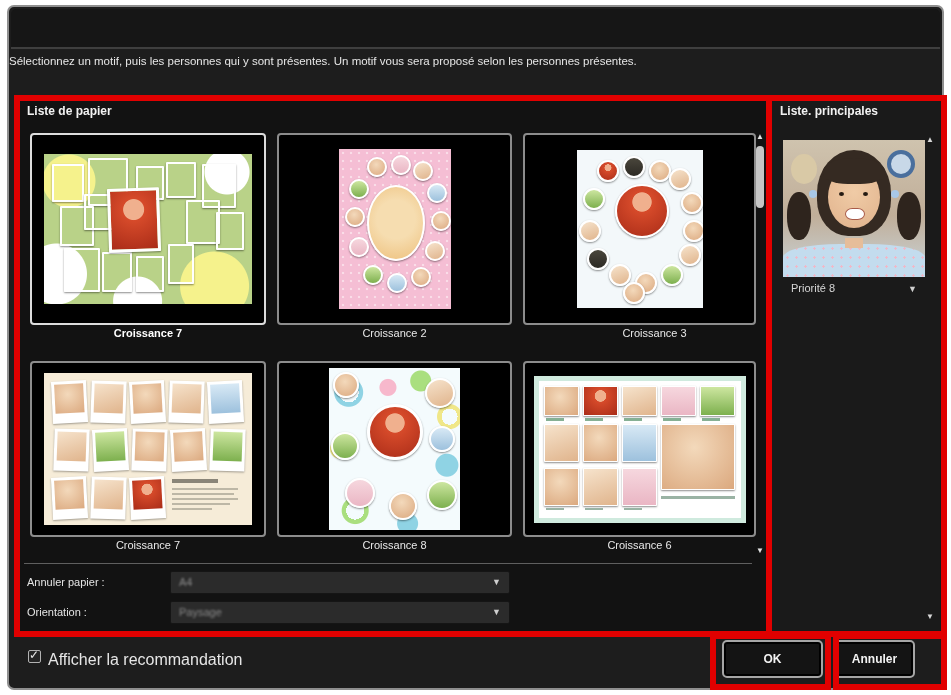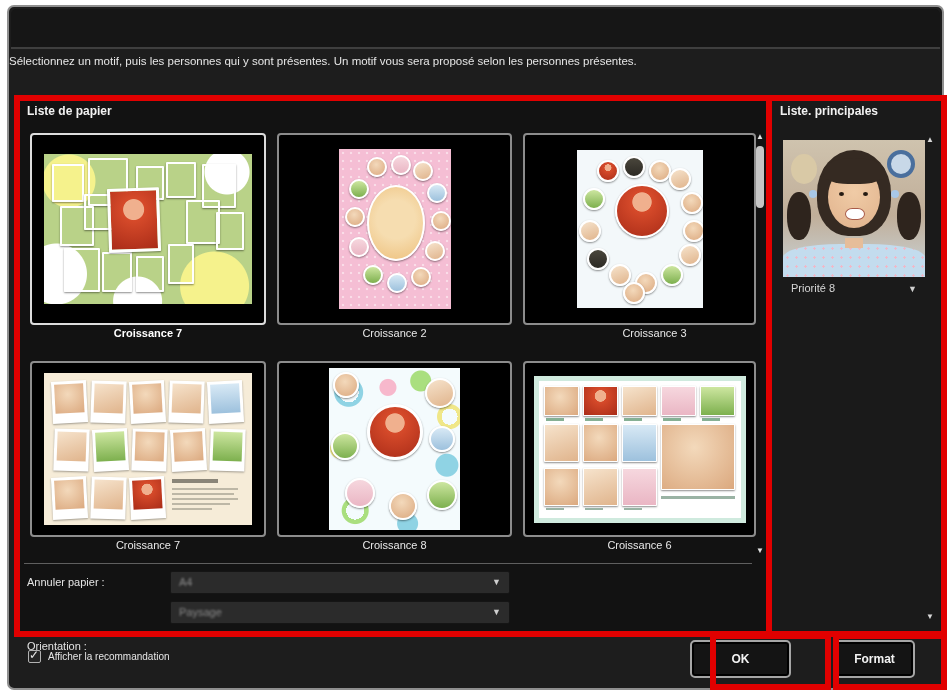--- a/index.html
+++ b/index.html
@@ -32,25 +32,25 @@
   .scroll-thumb{position:absolute;left:2px;top:13px;width:8px;height:62px;background:#c6c6c6;border-radius:4px;}
   .pp-arrow{position:absolute;left:924px;width:12px;text-align:center;font-size:8px;color:#d8d8d8;line-height:1;}
   .person{position:absolute;left:783px;top:140px;width:142px;height:162px;background:#0c0c0c;}
   .person-photo{position:absolute;left:0;top:0;right:0;height:137px;overflow:hidden;}
   .priority-bar{position:absolute;left:0;bottom:0;right:0;height:25px;background:rgba(28,28,28,.88);}
   .priority-bar .val{position:absolute;left:8px;top:5px;font-size:11px;color:#d6d6d6;}
   .priority-bar .dd-arrow{top:8px;}
   .footer-check{position:absolute;left:28px;top:650px;width:13px;height:13px;background:#242424;
                 border:1px solid #b2b2b2;border-radius:2px;box-sizing:border-box;}
   .footer-check .mark{position:absolute;left:0px;top:-3px;font-size:12px;color:#e6e6e6;}
-  .check-label{position:absolute;left:48px;top:651px;font-size:10px;color:#e6e6e6;}
+  .check-label{position:absolute;left:48px;top:651px;font-size:16px;color:#e6e6e6;}
   .btn{position:absolute;top:640px;height:38px;background:#141414;border:2px solid #a6a6a6;border-radius:5px;
        box-sizing:border-box;box-shadow:0 0 0 2px #000 inset;color:#f2f2f2;font-size:12px;font-weight:bold;
        display:flex;align-items:center;justify-content:center;font-family:"Liberation Sans",sans-serif;}
-  .btn-ok{left:690px;width:101px;}
+  .btn-ok{left:722px;width:101px;}
   .btn-cancel{left:834px;width:81px;}
   
   .hl{position:absolute;box-sizing:border-box;border:6px solid #e10000;pointer-events:none;}
   .hl-main{left:14px;top:95px;width:758px;height:542px;}
   .hl-people{left:772px;top:95px;width:175px;height:542px;border-left:none;}
   .hl-ok{left:710px;top:633px;width:121px;height:57px;}
   .hl-cancel{left:833px;top:633px;width:114px;height:57px;}
 </style>
 </head>
 <body>
@@ -227,21 +227,21 @@
   </div>
 
   <div class="sep"></div>
 
   <div class="opt-label" style="top:576px;">Annuler papier :</div>
   <div class="dropdown" style="top:571px;">
     <span class="val">A4</span>
     <span class="dd-arrow">▼</span>
   </div>
 
-  <div class="opt-label" style="top:640px;">Orientation :</div>
+  <div class="opt-label" style="top:606px;">Orientation :</div>
   <div class="dropdown" style="top:601px;">
     <span class="val">Paysage</span>
     <span class="dd-arrow">▼</span>
   </div>
 
   <div class="person">
     <div class="person-photo" id="person-photo" style="background: linear-gradient(rgb(207, 195, 174) 0%, rgb(192, 174, 153) 55%, rgb(201, 212, 217) 100%);">
         <div style="position: absolute; left: 104px; top: 10px; width: 20px; height: 20px; border-radius: 50%; border: 4px solid rgb(74, 111, 157); background: rgb(200, 216, 232);"></div>
         <div style="position: absolute; left: 8px; top: 14px; width: 26px; height: 30px; border-radius: 50%; background: rgb(217, 201, 166);"></div>
         <div style="position: absolute; left: 34px; top: 10px; width: 74px; height: 86px; background: rgb(53, 42, 34); border-radius: 50% 50% 42% 42%;"></div>
@@ -264,19 +264,19 @@
   </div>
   <div class="pp-arrow" style="top:136px;">▲</div>
   <div class="pp-arrow" style="top:613px;">▼</div>
 
   <div class="footer-check" id="reco-checkbox">
     <span class="mark" id="reco-mark" style="display: block;">✓</span>
   </div>
   <div class="check-label">Afficher la recommandation</div>
 
   <div class="btn btn-ok">OK</div>
-  <div class="btn btn-cancel">Format</div>
+  <div class="btn btn-cancel">Annuler</div>
 
   <div class="hl hl-main" id="hl-main" style="border-color: rgb(225, 0, 0);"></div>
   <div class="hl hl-people" id="hl-people" style="border-color: rgb(225, 0, 0);"></div>
   <div class="hl hl-ok" id="hl-ok" style="border-color: rgb(225, 0, 0);"></div>
   <div class="hl hl-cancel" id="hl-cancel" style="border-color: rgb(225, 0, 0);"></div>
 </div>
 
 </body></html>

